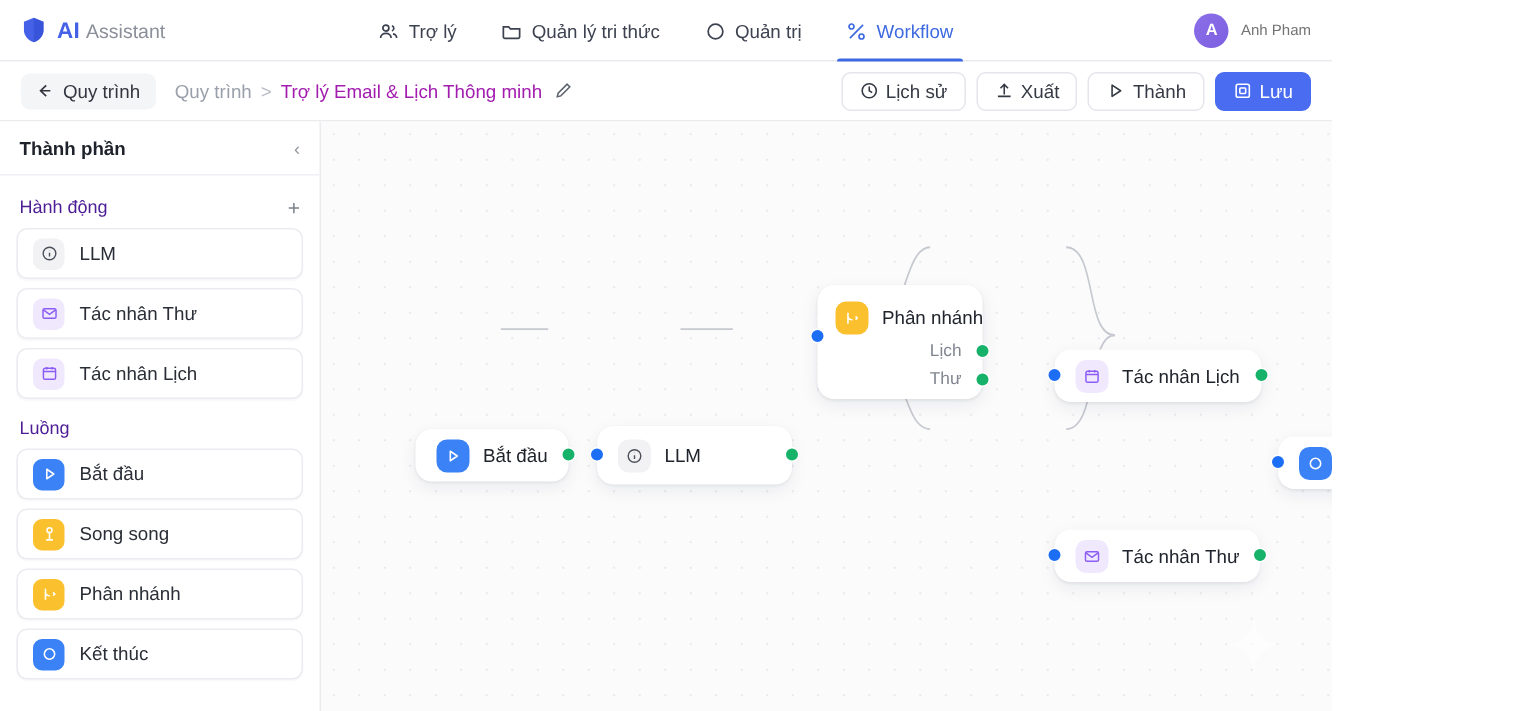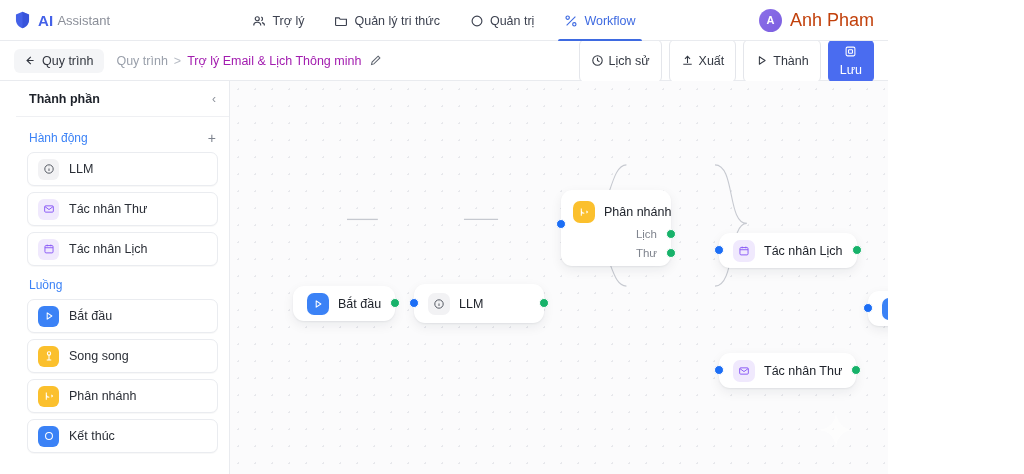--- a/index.html
+++ b/index.html
@@ -42,21 +42,21 @@
   }
   .nav-ic { width: 14px; height: 14px; display: block; }
 
   .user { margin-left: auto; display: flex; align-items: center; gap: 8px; position: relative; z-index: 2;}
   .avatar {
     width: 23px; height: 23px; border-radius: 50%;
     background: linear-gradient(135deg,#8b6fe8,#7c5fe0);
     color: #fff; font-size: 11px; font-weight: bold;
     display: flex; align-items: center; justify-content: center;
   }
-  .user-name { font-size: 18px; color: #c2410c; }
+  .user-name { font-size: 10px; color: #737373; }
 
   
   .subbar {
     height: 40px; min-height: 40px;
     border-bottom: 1px solid #e9ebef;
     display: flex; align-items: center; gap: 12px;
     padding: 0 14px; background: #fff;
   }
   .back-btn {
     display: flex; align-items: center; gap: 6px;
@@ -69,46 +69,46 @@
   .crumb-sep { color: #b6bbc4; }
   .crumb-cur { color: #a21caf; }
   .crumb-edit { width: 13px; height: 13px; margin-left: 2px; display:block; }
 
   .actions { margin-left: auto; display: flex; gap: 7px; }
   .abtn {
     display: flex; align-items: center; gap: 5px;
     background: #fff; border: 1px solid #e4e6eb; border-radius: 6px;
     padding: 5px 11px; font-size: 12.5px; color: #343943; font-family: inherit;
   }
-  .abtn.primary { background: #4a6cf0; border-color: #4a6cf0; color: #fff; flex-direction: column; }
+  .abtn.primary { background: #4a6cf0; border-color: #4a6cf0; color: #fff; }
   .abtn svg { display: block; }
 
   
-  .body { flex: 1; display: flex; min-height: 0; padding-left: 16px; }
+  .body { flex: 1; display: flex; min-height: 0; }
 
   
   .sidebar {
     width: 214px; min-width: 214px;
     background: #fff;
     border-right: 1px solid #e9ebef;
     display: flex; flex-direction: column;
     overflow: hidden;
   }
   .sb-head {
     height: 36px; display: flex; align-items: center;
     padding: 0 13px; border-bottom: 1px solid #eff0f3;
   }
   .sb-title { font-size: 12.5px; font-weight: bold; color: #1e222a; }
   .sb-collapse { margin-left: auto; color: #8d929c; font-size: 12px; line-height: 1; }
   .sb-scroll { flex: 1; padding: 8px 11px 0 11px; overflow: hidden; }
   .sb-secthead {
     display: flex; align-items: center;
     padding: 6px 2px 7px 2px;
   }
-  .sb-secttitle { font-size: 12px; color: #3b82f6; }
+  .sb-secttitle { font-size: 12px; color: #4c1d95; }
   .sb-add { margin-left: auto; color: #7c828d; font-size: 14px; line-height: 1; }
   .sb-item {
     display: flex; align-items: center; gap: 10px;
     height: 34px; margin-bottom: 6px;
     border: 1px solid #eaecf0; border-radius: 7px;
     background: #fff; padding: 0 10px;
     box-shadow: 0 1px 1px rgba(16,24,40,.03);
   }
   .sb-ic {
     width: 21px; height: 21px; border-radius: 6px;

